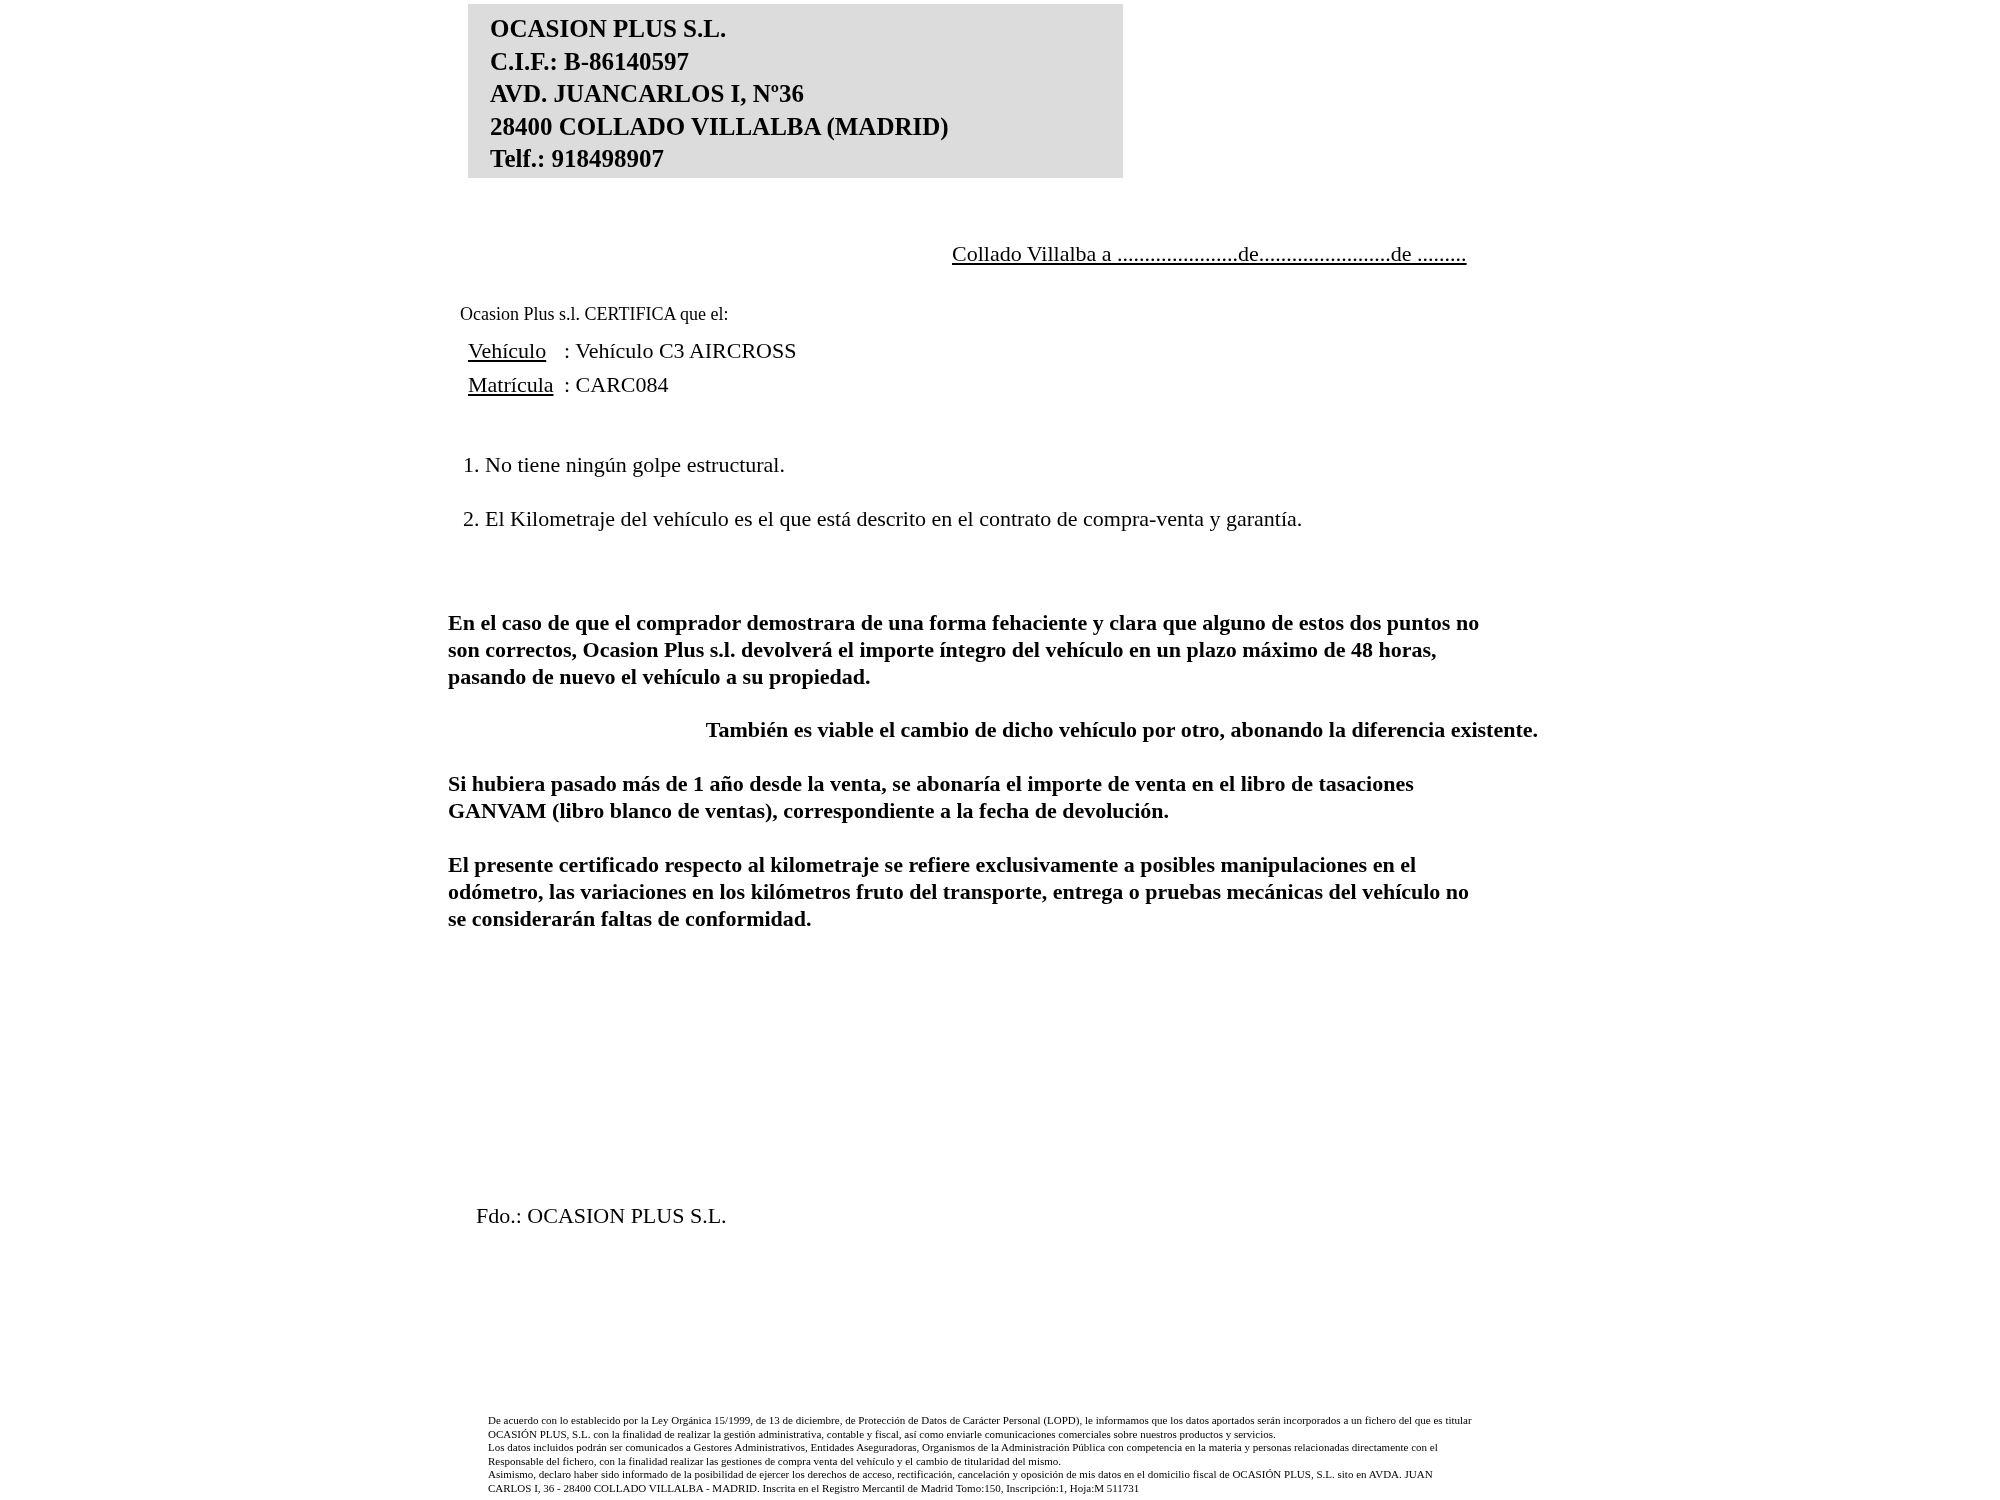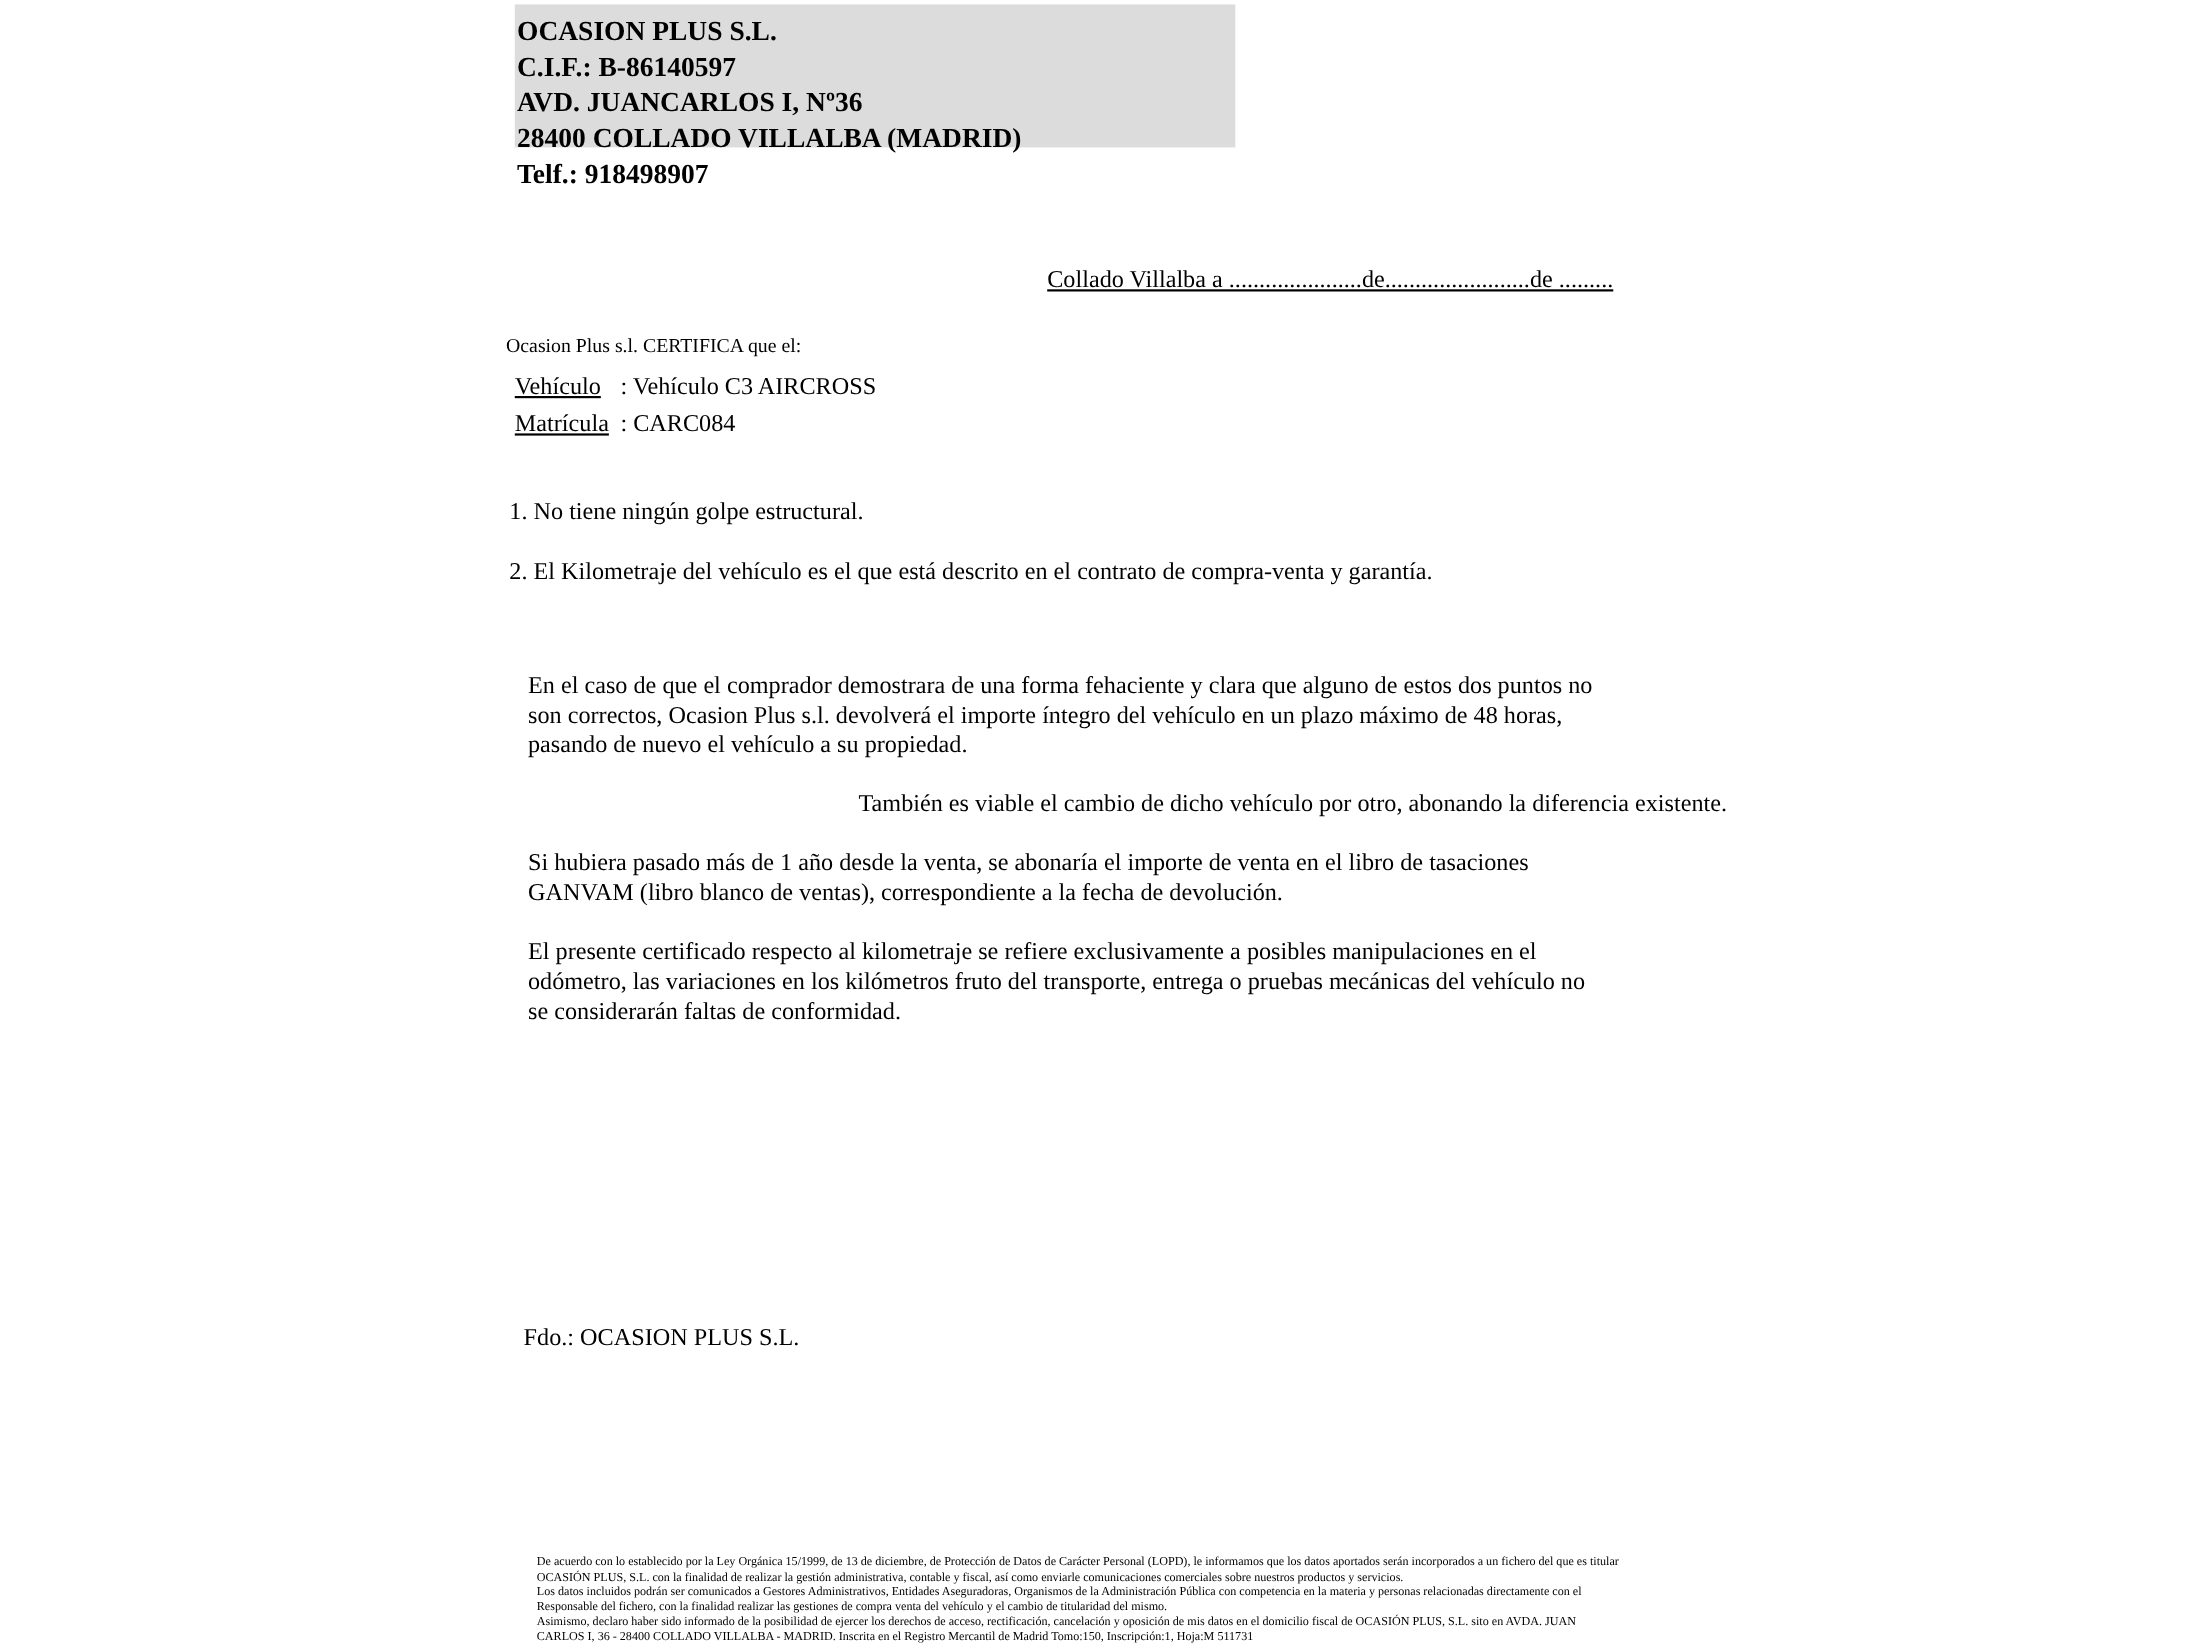--- a/index.html
+++ b/index.html
@@ -9,24 +9,24 @@
     font-family: "Liberation Serif", "DejaVu Serif", serif;
     color: #000000;
     position: relative;
     overflow: hidden;
   }
   .abs { position: absolute; }
 
   
   .header-box {
     left: 468px; top: 4px;
-    width: 655px; height: 130px;
+    width: 655px; height: 174px;
     background: #dcdcdc;
     box-sizing: border-box;
-    padding: 9px 0 0 2px;
+    padding: 9px 0 0 22px;
   }
   .header-line {
     font-weight: bold;
     font-size: 25px;
     line-height: 32.5px;
     white-space: nowrap;
   }
 
   
   .body-text {
@@ -47,21 +47,21 @@
   .field-label {
     display: inline-block;
     min-width: 96px;
     text-decoration: underline;
   }
   .field-value { white-space: nowrap; }
 
   .point-1 { left: 463px; top: 452px; font-size: 22px; }
   .point-2 { left: 463px; top: 506px; font-size: 22px; }
 
-  .para   { left: 480px; width: 1090px; }
+  .para   { left: 448px; width: 1090px; font-weight: bold; }
   .para-1 { top: 609px; }
   .para-2 { top: 716px; text-align: right; }
   .para-3 { top: 770px; }
   .para-4 { top: 851px; }
 
   .signature { left: 463px; top: 1203px; font-size: 22px; margin-left: 13px; }
 
   .legal {
     left: 488px; top: 1414px;
     width: 1120px;

